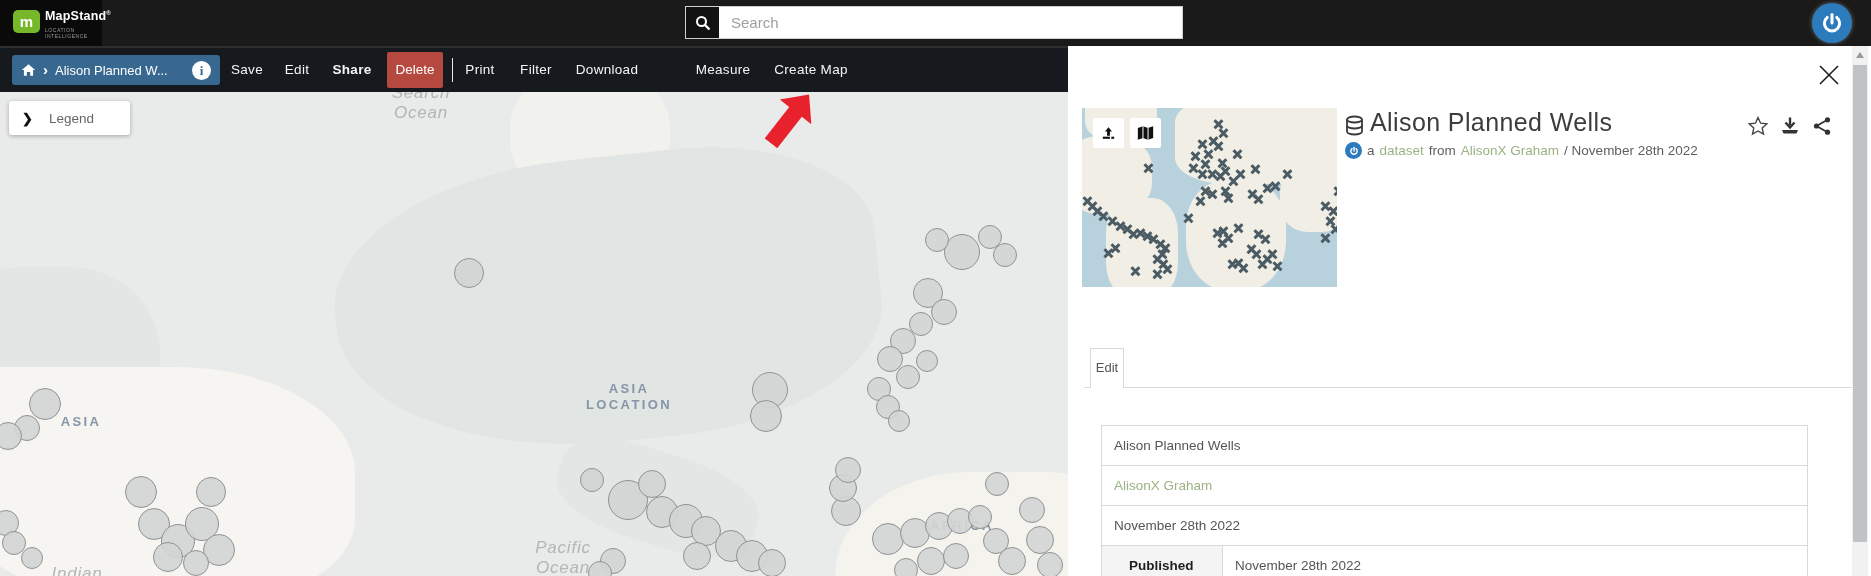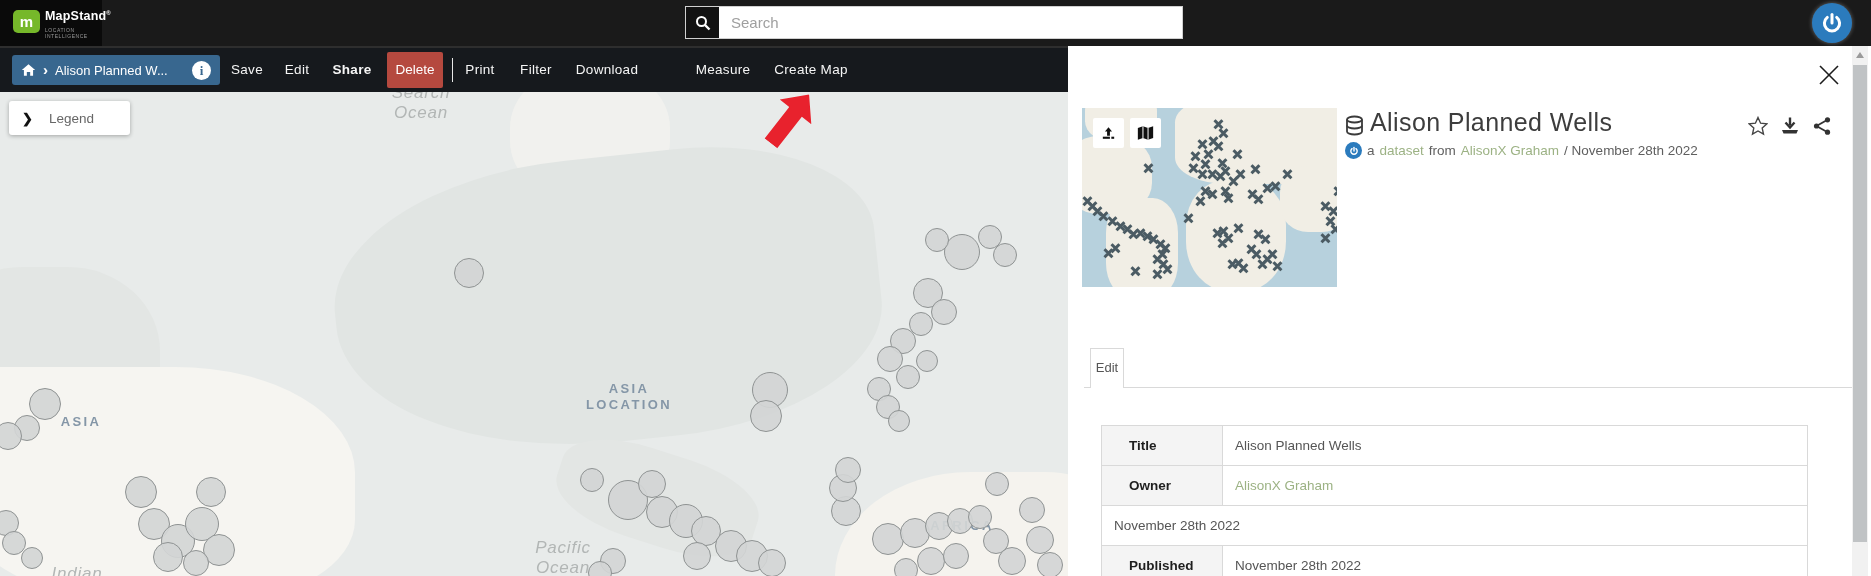--- a/index.html
+++ b/index.html
@@ -366,25 +366,23 @@
       <span>from</span>
       <span class="lnk">AlisonX Graham</span>
       <span>/ November 28th 2022</span>
     </div>
 
     <div class="tab">Edit</div>
     <div class="tab-line"></div>
 
     <div class="itable">
       <div class="irow">
-        <div class="ilabel">Title</div>
         <div class="ival">Alison Planned Wells</div>
       </div>
       <div class="irow">
-        <div class="ilabel">Owner</div>
         <div class="ival green">AlisonX Graham</div>
       </div>
       <div class="irow">
         <div class="ival">November 28th 2022</div>
       </div>
       <div class="irow">
         <div class="ilabel">Published</div>
         <div class="ival">November 28th 2022</div>
       </div>
     </div>

